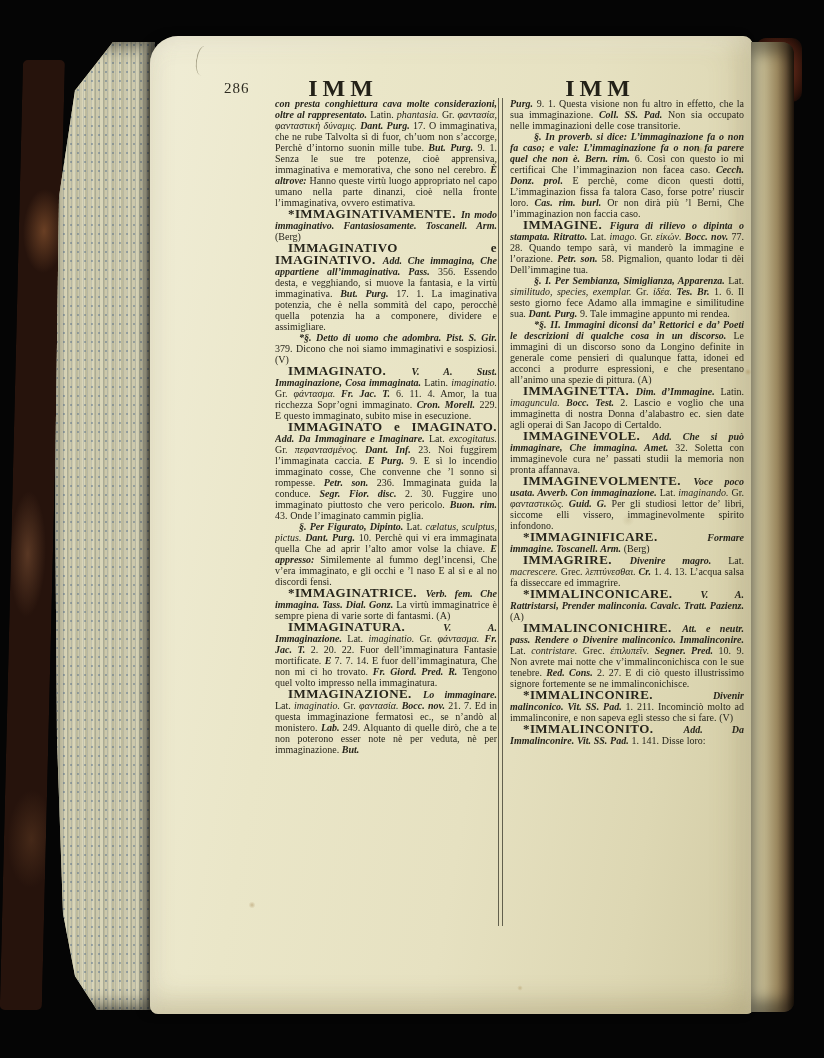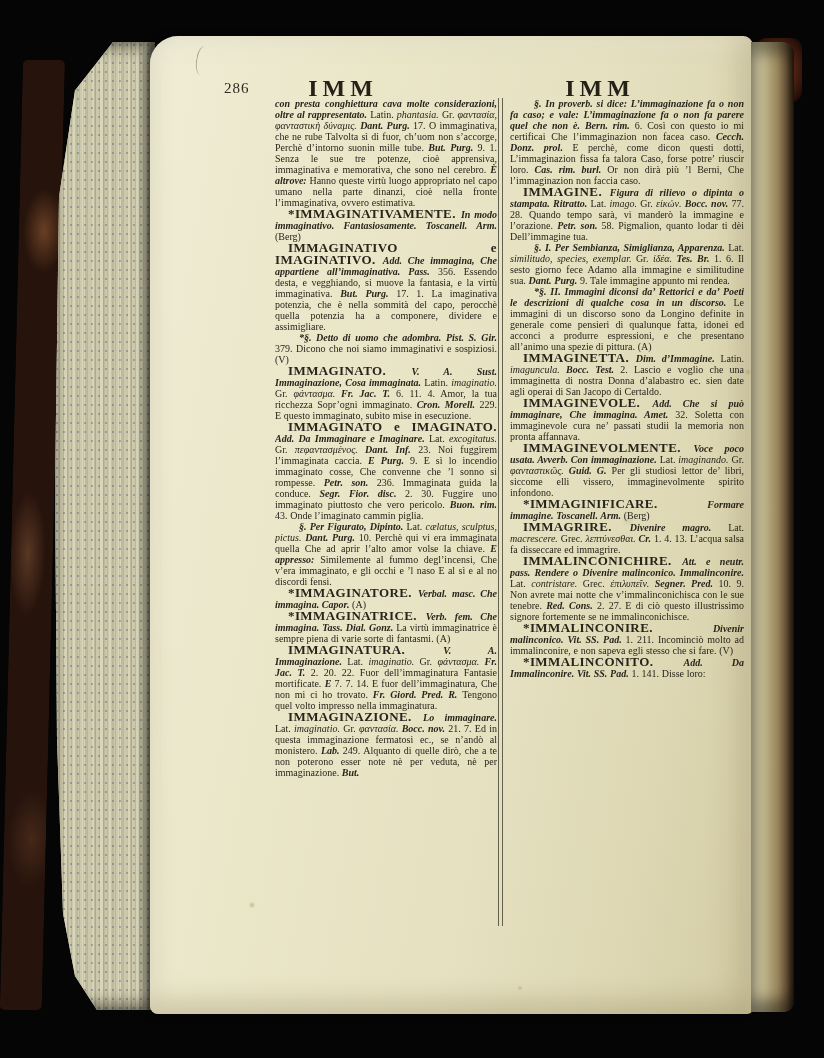--- a/index.html
+++ b/index.html
@@ -87,34 +87,35 @@
     <div class="rhead rhead-right">IMM</div>
     <div class="divider"></div>
     <div class="col col-left" id="col-left">
         <p class="par ind0"><span class="seg-bi">con presta conghiettura cava molte considerazioni, oltre al rappresentato. </span><span class="seg-p">Latin. </span><span class="seg-i">phantasia. </span><span class="seg-p">Gr. </span><span class="seg-g">φαντασία, φανταστικὴ δύναμις. </span><span class="seg-bi">Dant. Purg. </span><span class="seg-p">17. O immaginativa, che ne rube Talvolta sì di fuor, ch’uom non s’accorge, Perchè d’intorno suonin mille tube. </span><span class="seg-bi">But. Purg. </span><span class="seg-p">9. 1. Senza le sue tre potenze, cioè apprensiva, immaginativa e memorativa, che sono nel cerebro. </span><span class="seg-bi">È altrove: </span><span class="seg-p">Hanno queste virtù luogo appropriato nel capo umano nella parte dinanzi, cioè nella fronte l’immaginativa, ovvero estimativa.</span></p>
         <p class="par ind1"><span class="seg-h">*IMMAGINATIVAMENTE. </span><span class="seg-bi">In modo immaginativo. Fantasiosamente. Toscanell. Arm. </span><span class="seg-p">(Berg)</span></p>
         <p class="par ind1"><span class="seg-h">IMMAGINATIVO e IMAGINATIVO. </span><span class="seg-bi">Add. Che immagina, Che appartiene all’immaginativa. </span><span class="seg-bi">Pass. </span><span class="seg-p">356. Essendo desta, e vegghiando, si muove la fantasia, e la virtù immaginativa. </span><span class="seg-bi">But. Purg. </span><span class="seg-p">17. 1. La imaginativa potenzia, che è nella sommità del capo, perocchè quella potenzia ha a componere, dividere e assimigliare.</span></p>
         <p class="par ind2"><span class="seg-bi">*§. Detto di uomo che adombra. </span><span class="seg-bi">Pist. S. Gir. </span><span class="seg-p">379. Dicono che noi siamo immaginativi e sospiziosi. (V)</span></p>
         <p class="par ind1"><span class="seg-h">IMMAGINATO. </span><span class="seg-bi">V. A. Sust. Immaginazione, Cosa immaginata. </span><span class="seg-p">Latin. </span><span class="seg-i">imaginatio. </span><span class="seg-p">Gr. </span><span class="seg-g">φάντασμα. </span><span class="seg-bi">Fr. Jac. T. </span><span class="seg-p">6. 11. 4. Amor, la tua ricchezza Sopr’ogni immaginato. </span><span class="seg-bi">Cron. Morell. </span><span class="seg-p">229. E questo immaginato, subito mise in esecuzione.</span></p>
         <p class="par ind1"><span class="seg-h">IMMAGINATO e IMAGINATO. </span><span class="seg-bi">Add. Da Immaginare e Imaginare. </span><span class="seg-p">Lat. </span><span class="seg-i">excogitatus. </span><span class="seg-p">Gr. </span><span class="seg-g">πεφαντασμένος. </span><span class="seg-bi">Dant. Inf. </span><span class="seg-p">23. Noi fuggirem l’immaginata caccia. </span><span class="seg-bi">E Purg. </span><span class="seg-p">9. E sì lo incendio immaginato cosse, Che convenne che ’l sonno si rompesse. </span><span class="seg-bi">Petr. son. </span><span class="seg-p">236. Immaginata guida la conduce. </span><span class="seg-bi">Segr. Fior. disc. </span><span class="seg-p">2. 30. Fuggire uno immaginato piuttosto che vero pericolo. </span><span class="seg-bi">Buon. rim. </span><span class="seg-p">43. Onde l’imaginato cammin piglia.</span></p>
         <p class="par ind2"><span class="seg-bi">§. Per Figurato, Dipinto. </span><span class="seg-p">Lat. </span><span class="seg-i">cælatus, sculptus, pictus. </span><span class="seg-bi">Dant. Purg. </span><span class="seg-p">10. Perchè qui vi era immaginata quella Che ad aprir l’alto amor volse la chiave. </span><span class="seg-bi">E appresso: </span><span class="seg-p">Similemente al fummo degl’incensi, Che v’era immaginato, e gli occhi e ’l naso E al sì e al no discordi fensi.</span></p>
-        <p class="par ind1"><span class="seg-h">*IMMAGINATORE. </span><span class="seg-bi">Verbal. masc. Che immagina. Capor. </span><span class="seg-p">(A)</span></p>
         <p class="par ind1"><span class="seg-h">*IMMAGINATRICE. </span><span class="seg-bi">Verb. fem. Che immagina. Tass. Dial. Gonz. </span><span class="seg-p">La virtù immaginatrice è sempre piena di varie sorte di fantasmi. (A)</span></p>
         <p class="par ind1"><span class="seg-h">IMMAGINATURA. </span><span class="seg-bi">V. A. Immaginazione. </span><span class="seg-p">Lat. </span><span class="seg-i">imaginatio. </span><span class="seg-p">Gr. </span><span class="seg-g">φάντασμα. </span><span class="seg-bi">Fr. Jac. T. </span><span class="seg-p">2. 20. 22. Fuor dell’immaginatura Fantasie mortificate. </span><span class="seg-bi">E </span><span class="seg-p">7. 7. 14. E fuor dell’immaginatura, Che non mi ci ho trovato. </span><span class="seg-bi">Fr. Giord. Pred. R. </span><span class="seg-p">Tengono quel volto impresso nella immaginatura.</span></p>
         <p class="par ind1"><span class="seg-h">IMMAGINAZIONE. </span><span class="seg-bi">Lo immaginare. </span><span class="seg-p">Lat. </span><span class="seg-i">imaginatio. </span><span class="seg-p">Gr. </span><span class="seg-g">φαντασία. </span><span class="seg-bi">Bocc. nov. </span><span class="seg-p">21. 7. Ed in questa immaginazione fermatosi ec., se n’andò al monistero. </span><span class="seg-bi">Lab. </span><span class="seg-p">249. Alquanto di quelle dirò, che a te non poterono esser note nè per veduta, nè per immaginazione. </span><span class="seg-bi">But.</span></p>
       </div>
     <div class="col col-right" id="col-right">
+        <p class="par ind0"><span class="seg-bi">Purg. </span><span class="seg-p">9. 1. Questa visione non fu altro in effetto, che la sua immaginazione. </span><span class="seg-bi">Coll. SS. Pad. </span><span class="seg-p">Non sia occupato nelle immaginazioni delle cose transitorie.</span></p>
         <p class="par ind2"><span class="seg-bi">§. In proverb. si dice: L’immaginazione fa o non fa caso; e vale: L’immaginazione fa o non fa parere quel che non è. </span><span class="seg-bi">Bern. rim. </span><span class="seg-p">6. Così con questo io mi certificai Che l’immaginazion non facea caso. </span><span class="seg-bi">Cecch. Donz. prol. </span><span class="seg-p">E perchè, come dicon questi dotti, L’immaginazion fissa fa talora Caso, forse potre’ riuscir loro. </span><span class="seg-bi">Cas. rim. burl. </span><span class="seg-p">Or non dirà più ’l Berni, Che l’immaginazion non faccia caso.</span></p>
         <p class="par ind1"><span class="seg-h">IMMAGINE. </span><span class="seg-bi">Figura di rilievo o dipinta o stampata. Ritratto. </span><span class="seg-p">Lat. </span><span class="seg-i">imago. </span><span class="seg-p">Gr. </span><span class="seg-g">εἰκών. </span><span class="seg-bi">Bocc. nov. </span><span class="seg-p">77. 28. Quando tempo sarà, vi manderò la immagine e l’orazione. </span><span class="seg-bi">Petr. son. </span><span class="seg-p">58. Pigmalion, quanto lodar ti dèi Dell’immagine tua.</span></p>
         <p class="par ind2"><span class="seg-bi">§. I. Per Sembianza, Simiglianza, Apparenza. </span><span class="seg-p">Lat. </span><span class="seg-i">similitudo, species, exemplar. </span><span class="seg-p">Gr. </span><span class="seg-g">ἰδέα. </span><span class="seg-bi">Tes. Br. </span><span class="seg-p">1. 6. Il sesto giorno fece Adamo alla immagine e similitudine sua. </span><span class="seg-bi">Dant. Purg. </span><span class="seg-p">9. Tale immagine appunto mi rendea.</span></p>
         <p class="par ind2"><span class="seg-bi">*§. II. Immagini diconsi da’ Rettorici e da’ Poeti le descrizioni di qualche cosa in un discorso. </span><span class="seg-p">Le immagini di un discorso sono da Longino definite in generale come pensieri di qualunque fatta, idonei ed acconci a produrre espressioni, e che presentano all’animo una spezie di pittura. (A)</span></p>
         <p class="par ind1"><span class="seg-h">IMMAGINETTA. </span><span class="seg-bi">Dim. d’Immagine. </span><span class="seg-p">Latin. </span><span class="seg-i">imaguncula. </span><span class="seg-bi">Bocc. Test. </span><span class="seg-p">2. Lascio e voglio che una immaginetta di nostra Donna d’alabastro ec. sien date agli operai di San Jacopo di Certaldo.</span></p>
         <p class="par ind1"><span class="seg-h">IMMAGINEVOLE. </span><span class="seg-bi">Add. Che si può immaginare, Che immagina. </span><span class="seg-bi">Amet. </span><span class="seg-p">32. Soletta con immaginevole cura ne’ passati studii la memoria non pronta affannava.</span></p>
         <p class="par ind1"><span class="seg-h">IMMAGINEVOLMENTE. </span><span class="seg-bi">Voce poco usata. Avverb. Con immaginazione. </span><span class="seg-p">Lat. </span><span class="seg-i">imaginando. </span><span class="seg-p">Gr. </span><span class="seg-g">φανταστικῶς. </span><span class="seg-bi">Guid. G. </span><span class="seg-p">Per gli studiosi lettor de’ libri, siccome elli vissero, immaginevolmente spirito infondono.</span></p>
         <p class="par ind1"><span class="seg-h">*IMMAGINIFICARE. </span><span class="seg-bi">Formare immagine. Toscanell. Arm. </span><span class="seg-p">(Berg)</span></p>
         <p class="par ind1"><span class="seg-h">IMMAGRIRE. </span><span class="seg-bi">Divenire magro. </span><span class="seg-p">Lat. </span><span class="seg-i">macrescere. </span><span class="seg-p">Grec. </span><span class="seg-g">λεπτύνεσθαι. </span><span class="seg-bi">Cr. </span><span class="seg-p">1. 4. 13. L’acqua salsa fa disseccare ed immagrire.</span></p>
+        <p class="par ind1"><span class="seg-h">*IMMALINCONICARE. </span><span class="seg-bi">V. A. Rattristarsi, Prender malinconia. Cavalc. Tratt. Pazienz. </span><span class="seg-p">(A)</span></p>
         <p class="par ind1"><span class="seg-h">IMMALINCONICHIRE. </span><span class="seg-bi">Att. e neutr. pass. Rendere o Divenire malinconico. Immalinconire. </span><span class="seg-p">Lat. </span><span class="seg-i">contristare. </span><span class="seg-p">Grec. </span><span class="seg-g">ἐπιλυπεῖν. </span><span class="seg-bi">Segner. Pred. </span><span class="seg-p">10. 9. Non avrete mai notte che v’immalinconichisca con le sue tenebre. </span><span class="seg-bi">Red. Cons. </span><span class="seg-p">2. 27. E di ciò questo illustrissimo signore fortemente se ne immalinconichisce.</span></p>
         <p class="par ind1"><span class="seg-h">*IMMALINCONIRE. </span><span class="seg-bi">Divenir malinconico. </span><span class="seg-bi">Vit. SS. Pad. </span><span class="seg-p">1. 211. Incominciò molto ad immalinconire, e non sapeva egli stesso che si fare. (V)</span></p>
         <p class="par ind1"><span class="seg-h">*IMMALINCONITO. </span><span class="seg-bi">Add. Da Immalinconire. </span><span class="seg-bi">Vit. SS. Pad. </span><span class="seg-p">1. 141. Disse loro:</span></p>
       </div>
   </div>
   <div class="edge-right"></div>
 </div>
 
 </body></html>

